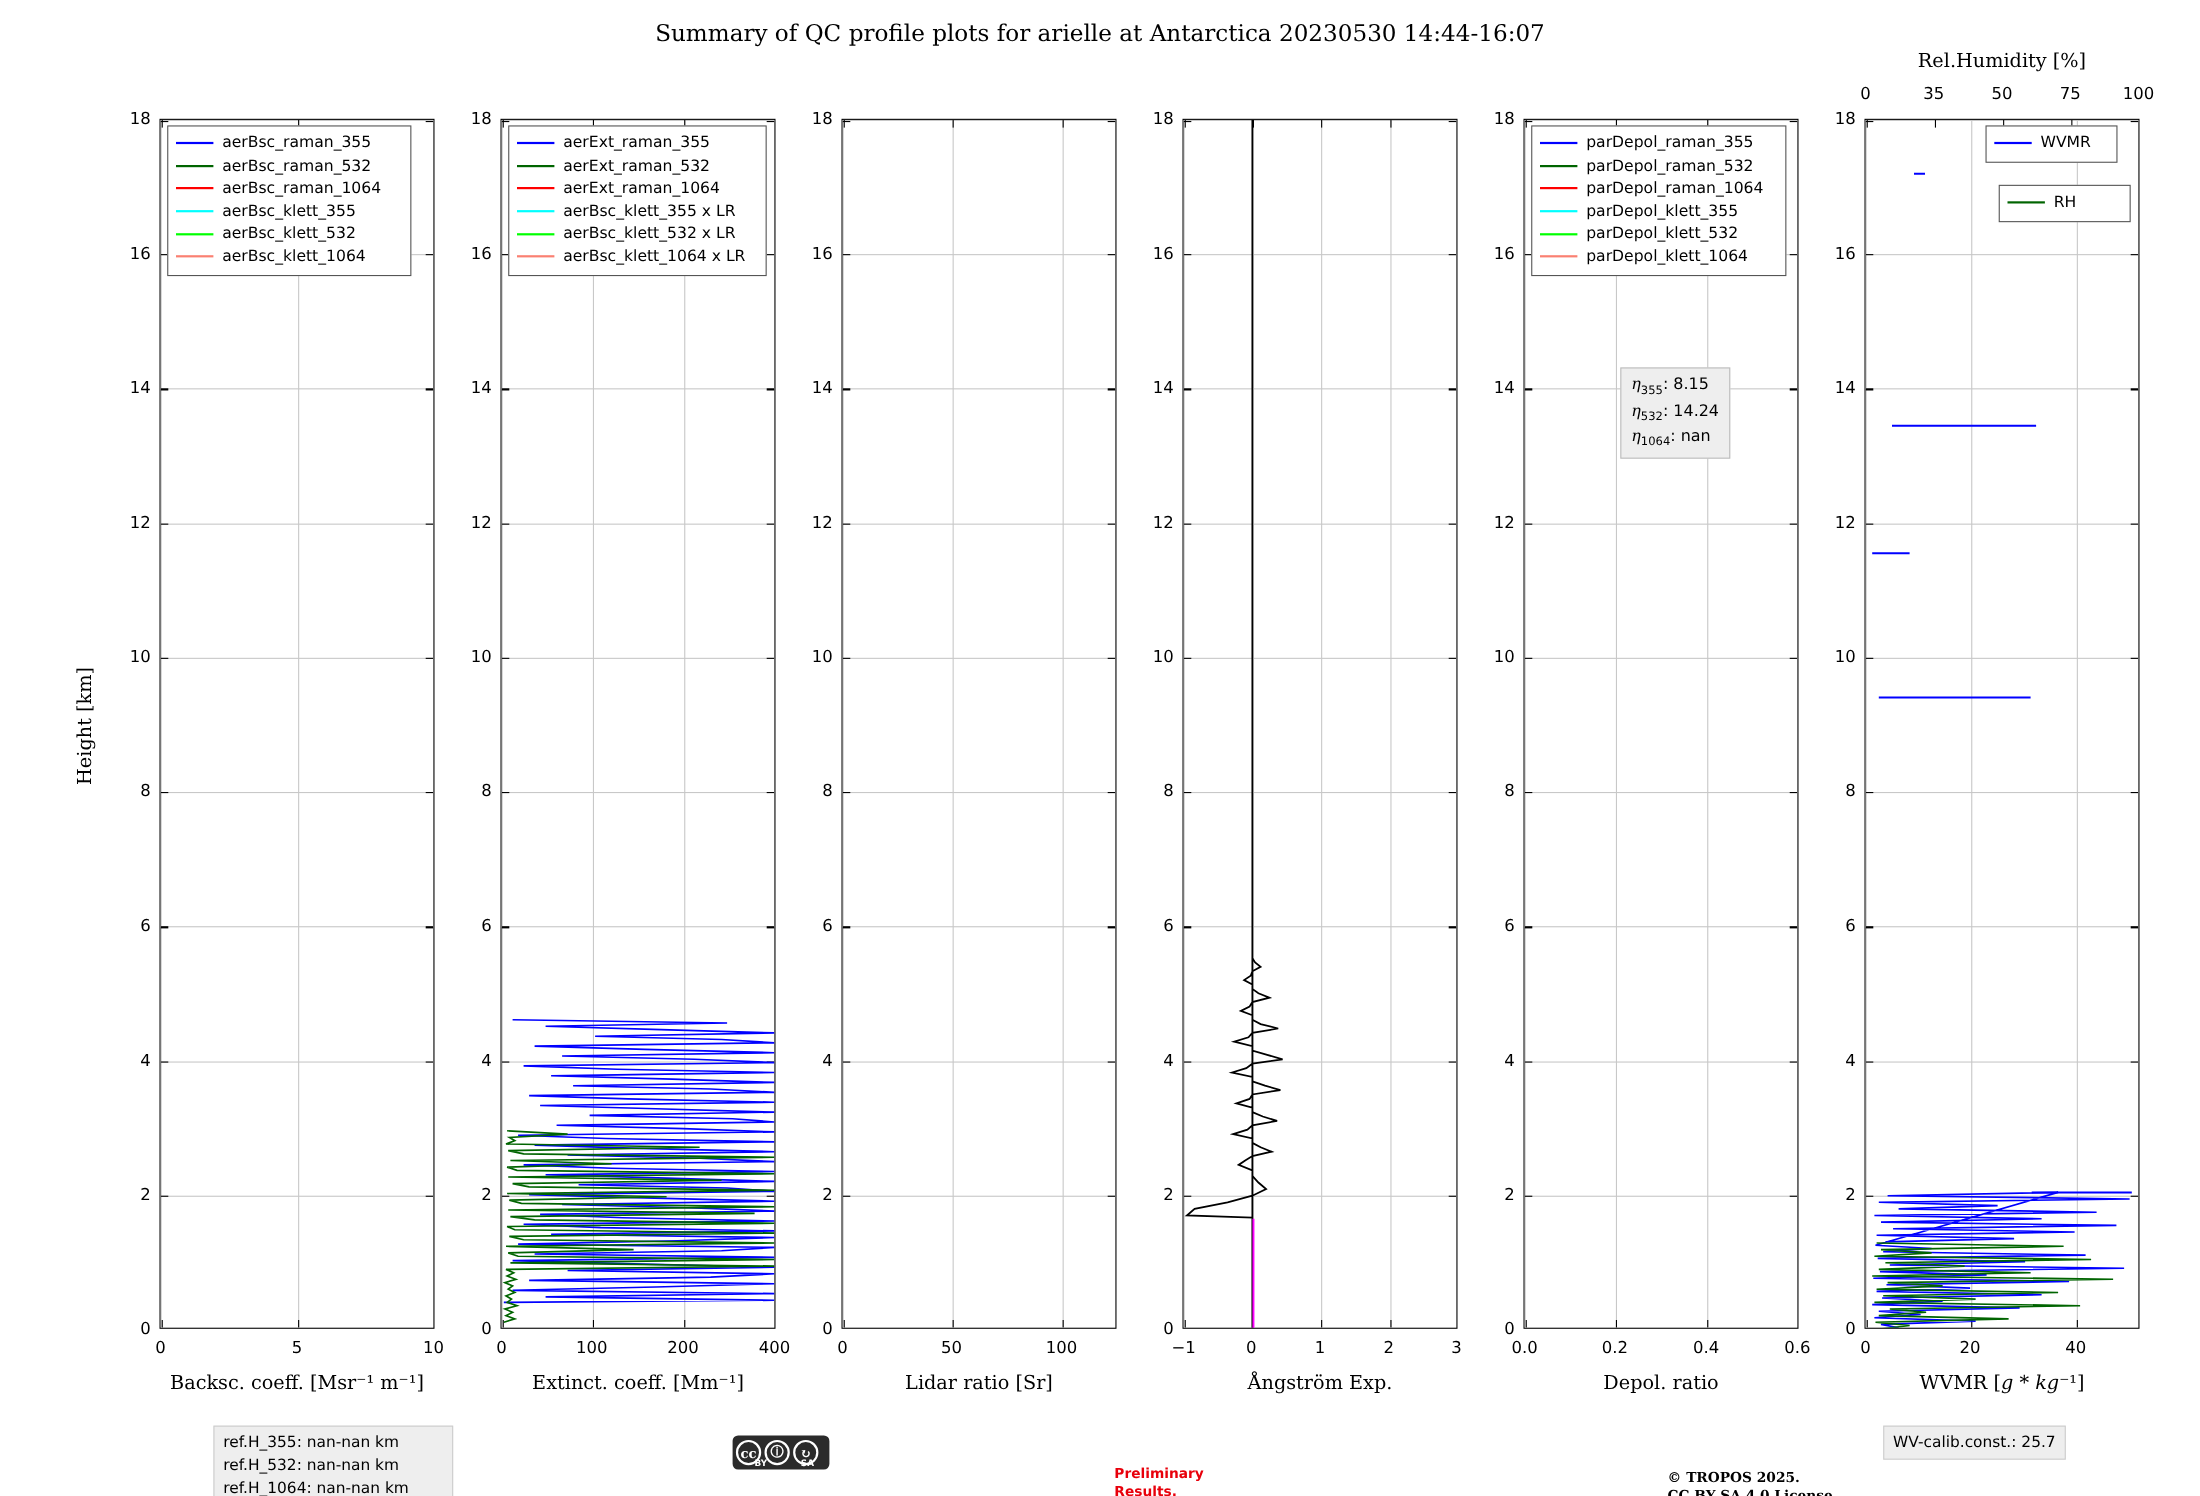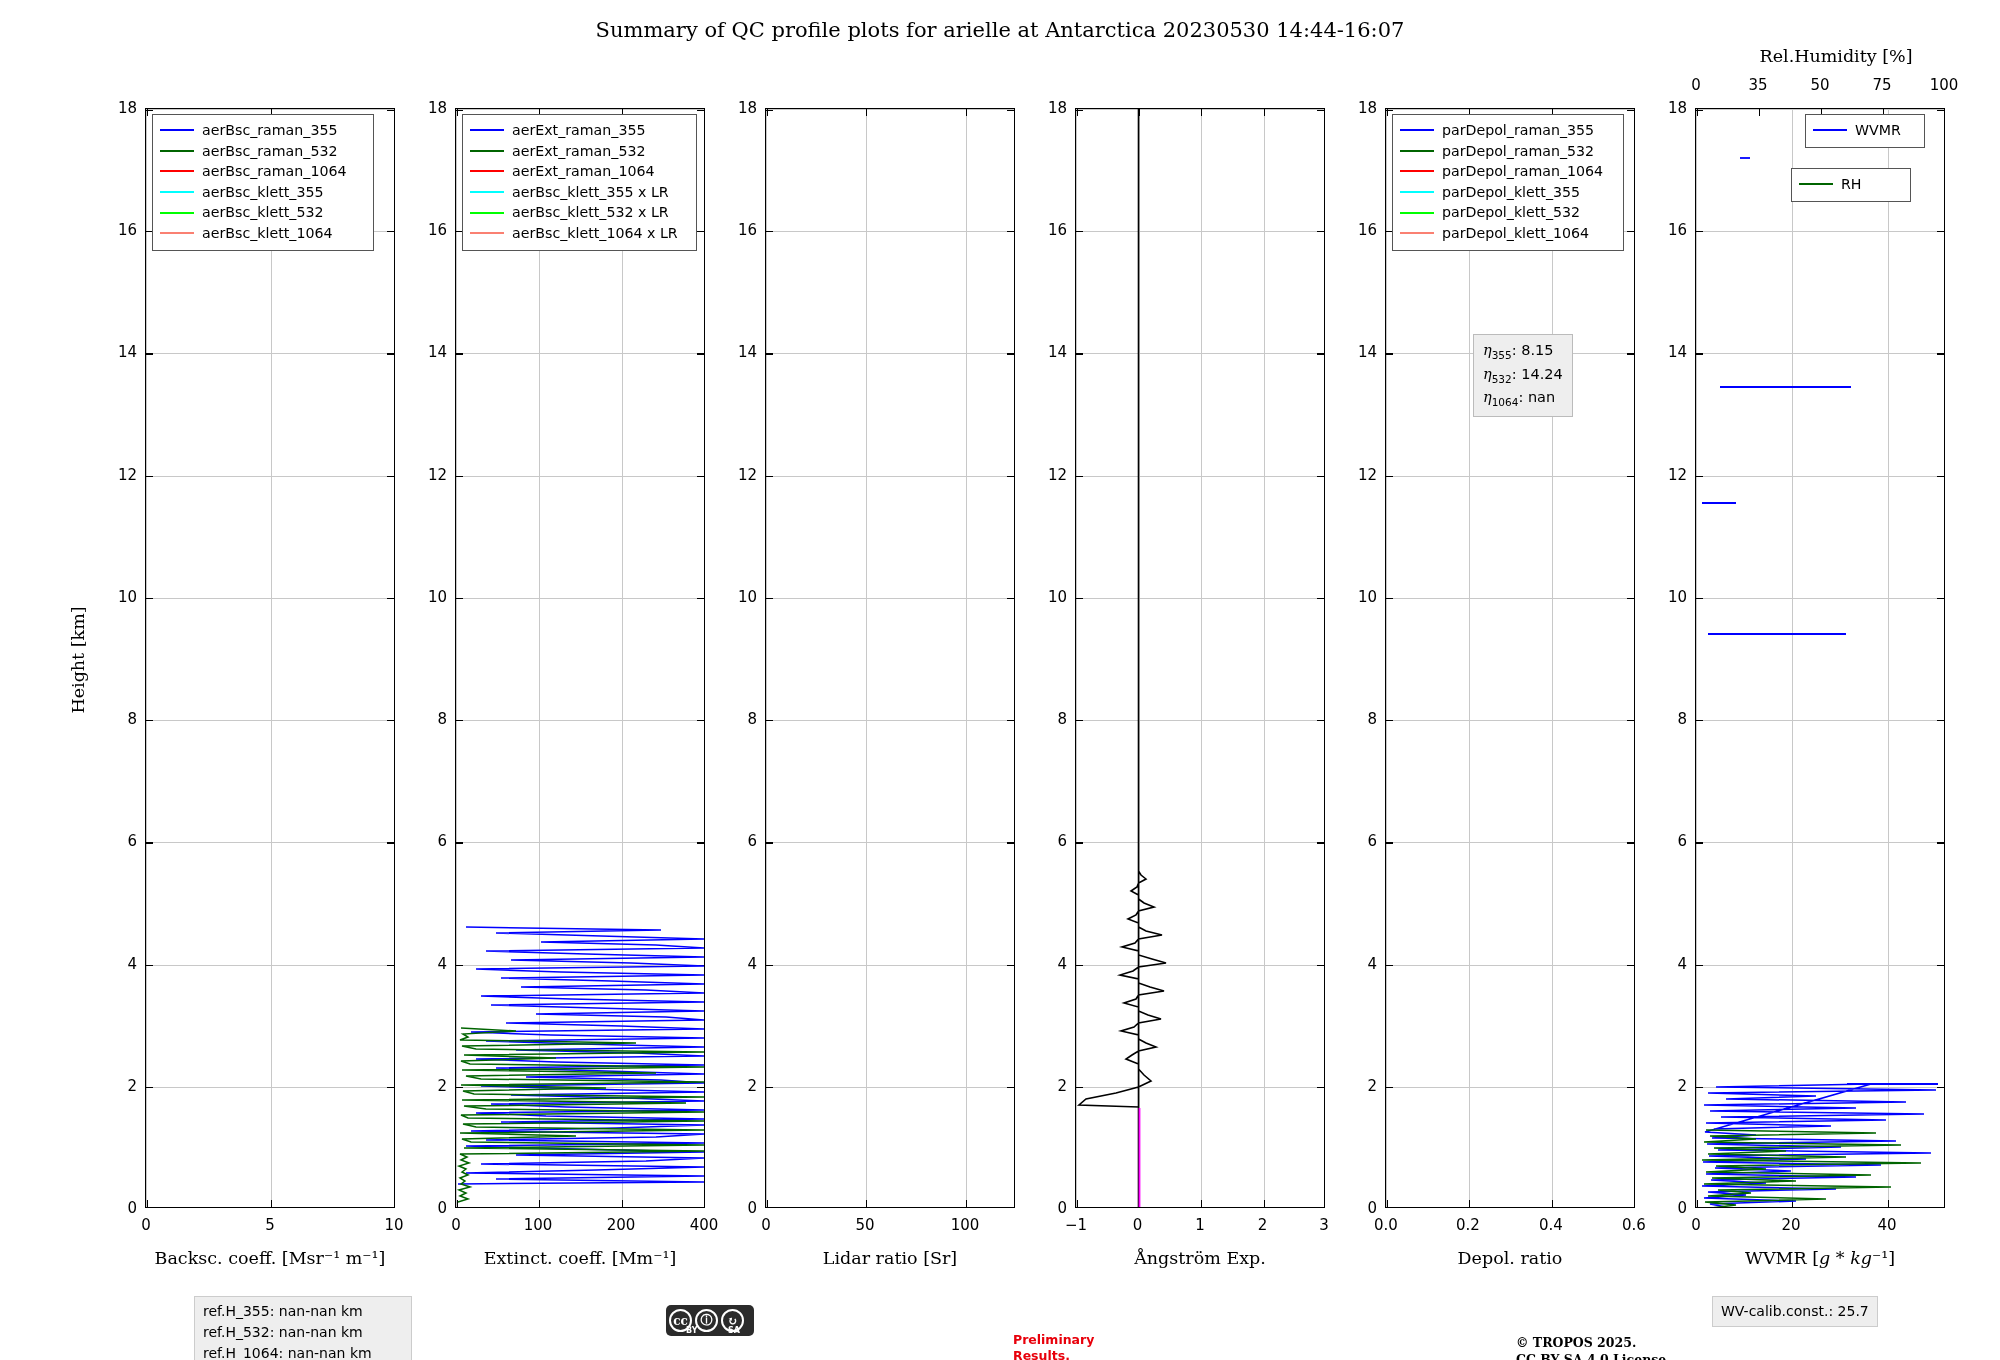--- a/index.html
+++ b/index.html
@@ -611,29 +611,29 @@
   <div class="xlabtext" style="left:1px; top:1108px">0</div>
   <div class="xlabtext" style="left:96px; top:1108px">20</div>
   <div class="xlabtext" style="left:192px; top:1108px">40</div>
   <div class="axis-title" style="left:0px; width:250px; top:1140px">WVMR [𝑔 * 𝑘𝑔⁻¹]</div>
 
   <div class="xlabtext" style="left:1px; top:-32px">0</div>
   <div class="xlabtext" style="left:63px; top:-32px">35</div>
   <div class="xlabtext" style="left:125px; top:-32px">50</div>
   <div class="xlabtext" style="left:187px; top:-32px">75</div>
   <div class="xlabtext" style="left:249px; top:-32px">100</div>
-  <div class="axis-title" style="left:16px; width:250px; top:-62px">Rel.Humidity [%]</div>
+  <div class="axis-title" style="left:0px; width:250px; top:-62px">Rel.Humidity [%]</div>
 
   <div class="legend" style="left:110px; top:6px; width:120px;">
     <div class="legend-row">
         <span class="legend-line" style="border-top-color:#0000ff"></span>
         <span class="legend-label">WVMR</span>
       </div>
   </div>
-  <div class="legend" style="left:96px; top:60px; width:120px;">
+  <div class="legend" style="left:122px; top:60px; width:120px;">
     <div class="legend-row">
         <span class="legend-line" style="border-top-color:#006400"></span>
         <span class="legend-label">RH</span>
       </div>
   </div>
 </div>
 
 <div class="footnote" style="left:194px; top:1296px; width:200px;">
   <div>ref.H_355: nan-nan km</div>
   <div>ref.H_532: nan-nan km</div>

